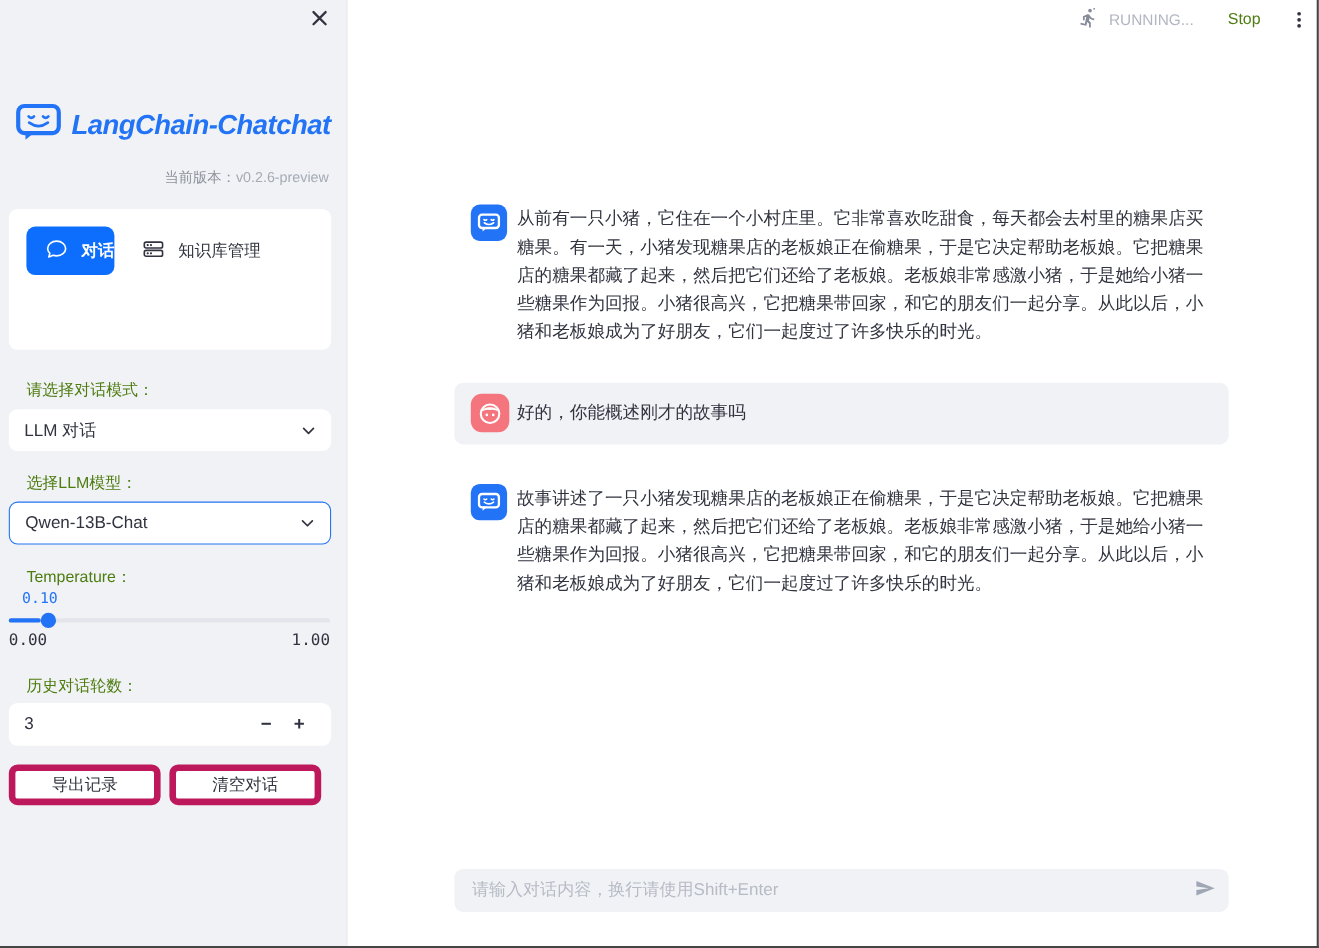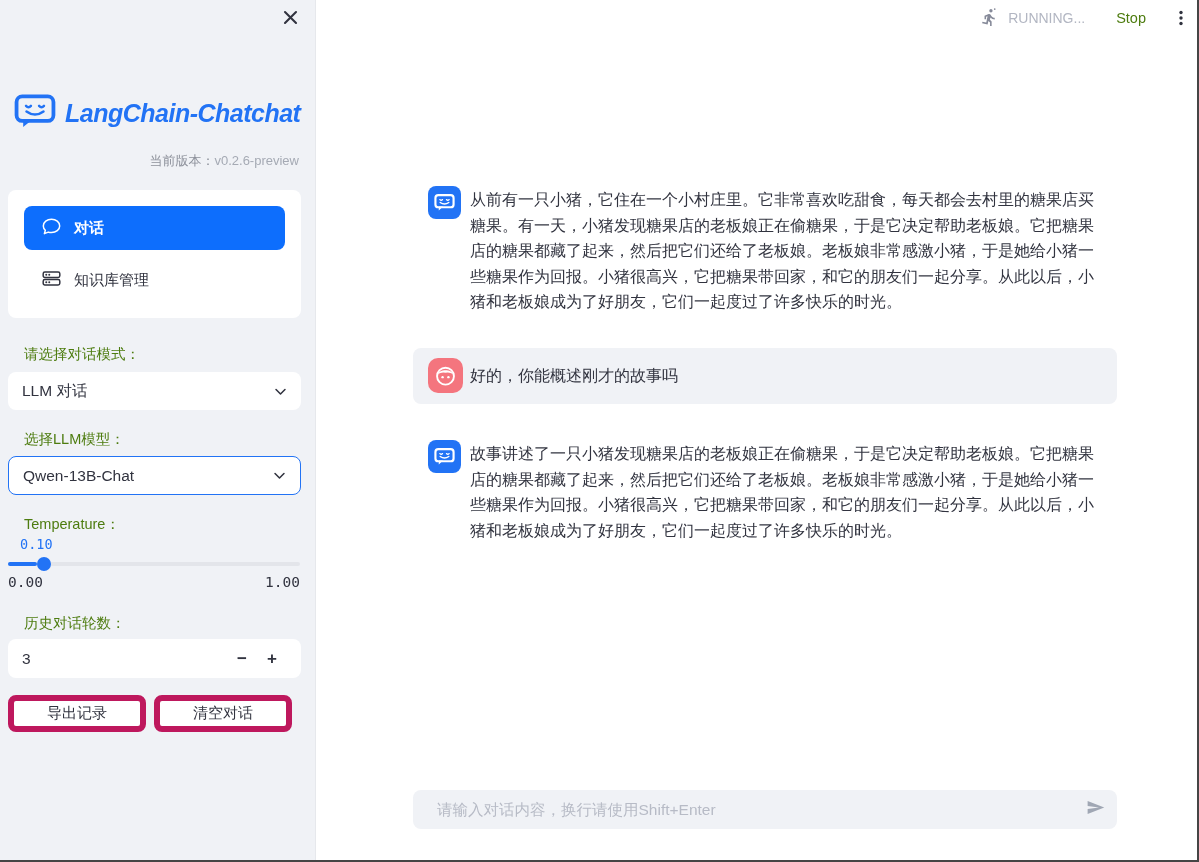--- a/index.html
+++ b/index.html
@@ -12,21 +12,21 @@
     background:#f0f2f6;border-right:1px solid rgba(0,0,0,.04);}
   .close-btn{position:absolute;top:9px;right:15px;width:20px;height:20px;
     display:flex;align-items:center;justify-content:center;cursor:pointer;}
   .logo-row{position:absolute;top:94px;left:14px;display:flex;align-items:center;gap:9px;}
   .logo-text{font-size:25px;font-weight:bold;font-style:italic;color:#2273f5;letter-spacing:-0.5px;}
   .version{position:absolute;top:152px;right:16px;font-size:13px;}
   .version .vl{color:#8d919b;}
   .version .vv{color:#a5aab4;margin-top:18px;}
 
   .nav-card{position:absolute;top:190px;left:8px;width:293px;height:128px;
-    background:#fff;border-radius:8px;padding:16px;display:flex;flex-direction:column;gap:8px;}
+    background:#fff;border-radius:8px;padding:16px;display:flex;gap:8px;}
   .nav-item{height:44px;border-radius:8px;display:flex;align-items:center;
     padding-left:18px;gap:13px;font-size:15px;color:#31333f;cursor:pointer;}
   .nav-item.selected{background:#0d6efd;color:#fff;font-weight:bold;}
 
   .field-label{position:absolute;left:24px;font-size:14.5px;color:#4d7c0f;text-align:center;}
   .select-box{position:absolute;left:8px;width:293px;height:38px;background:#fff;
     border-radius:8px;display:flex;align-items:center;padding:0 14px;font-size:15.5px;cursor:pointer;}
   .select-box .chev{margin-left:auto;display:flex;align-items:center;}
   .select-box.focused{border:1.5px solid #2273f5;height:39px;}
 
@@ -65,21 +65,21 @@
   .avatar.user{top:10px;width:35px;height:35px;background:#f4757e;}
   .avatar.bot{top:12px;width:33px;height:33px;background:#2273f5;border-radius:8px;}
   .m1{top:92px;}
   .m2{top:174px;}
   .m3{top:348px;}
   .m4{top:428px;}
 
   .chat-input{position:absolute;left:413px;top:790px;width:704px;height:39px;
     background:#f0f2f6;border-radius:8px;display:flex;align-items:center;}
   .chat-input input{flex:1;height:100%;background:transparent;border:none;outline:none;
-    padding:0 24px;font-size:15.5px;color:#31333f;font-family:"Liberation Sans",sans-serif;}
+    padding:0 16px;font-size:15.5px;color:#31333f;font-family:"Liberation Sans",sans-serif;}
   .chat-input input::placeholder{color:#b7bbc6;}
   .send-btn{width:44px;height:100%;display:flex;align-items:center;justify-content:center;cursor:pointer;}
 
   
   .edge-r{position:absolute;right:0;top:0;width:2px;height:862px;background:#454545;}
   .edge-b{position:absolute;left:0;bottom:0;width:1199px;height:2px;background:#454545;}
 </style>
 </head>
 <body>
 

